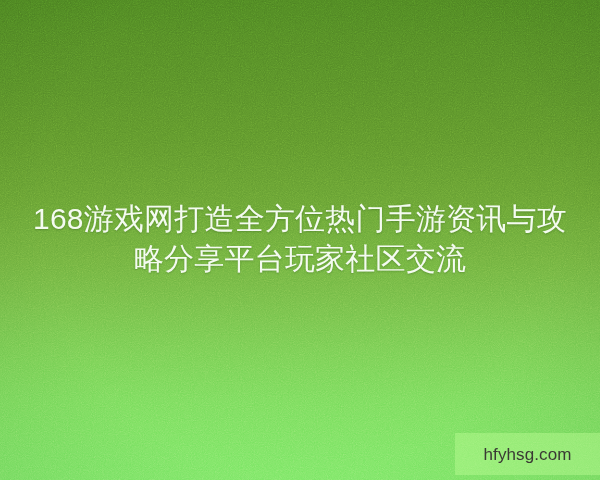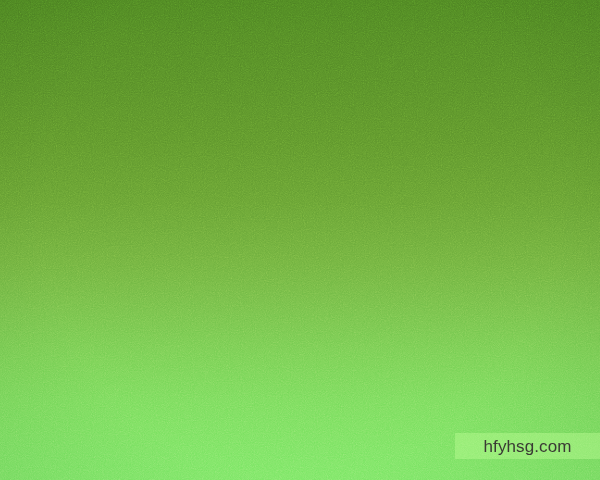--- a/index.html
+++ b/index.html
@@ -79,21 +79,21 @@
   .headline-line {
     display: block;
   }
 
   
   #watermark {
     position: absolute;
     left: 455px;
     top: 433px;
     width: 145px;
-    height: 26px;
+    height: 42px;
     background: rgba(190, 255, 150, 0.42);
     display: flex;
     align-items: center;
     justify-content: center;
   }
   #watermark-text {
     color: #3a3a34;
     font-size: 17px;
     line-height: 1;
     letter-spacing: 0.1px;
@@ -112,18 +112,22 @@
   <div id="noise-layer">
     <svg xmlns="http://www.w3.org/2000/svg" width="600" height="480" preserveAspectRatio="none">
       <filter id="grain">
         <feTurbulence type="fractalNoise" baseFrequency="0.92" numOctaves="3" stitchTiles="stitch"></feTurbulence>
         <feColorMatrix type="saturate" values="0"></feColorMatrix>
       </filter>
       <rect width="600" height="480" filter="url(#grain)"></rect>
     </svg>
   </div>
 
+  <div id="headline">
+    <span class="headline-line">168游戏网打造全方位热门手游资讯与攻</span>
+    <span class="headline-line">略分享平台玩家社区交流</span>
+  </div>
 
   <div id="watermark">
     <span id="watermark-text">hfyhsg.com</span>
   </div>
 
 </div>
 
 </body></html>

